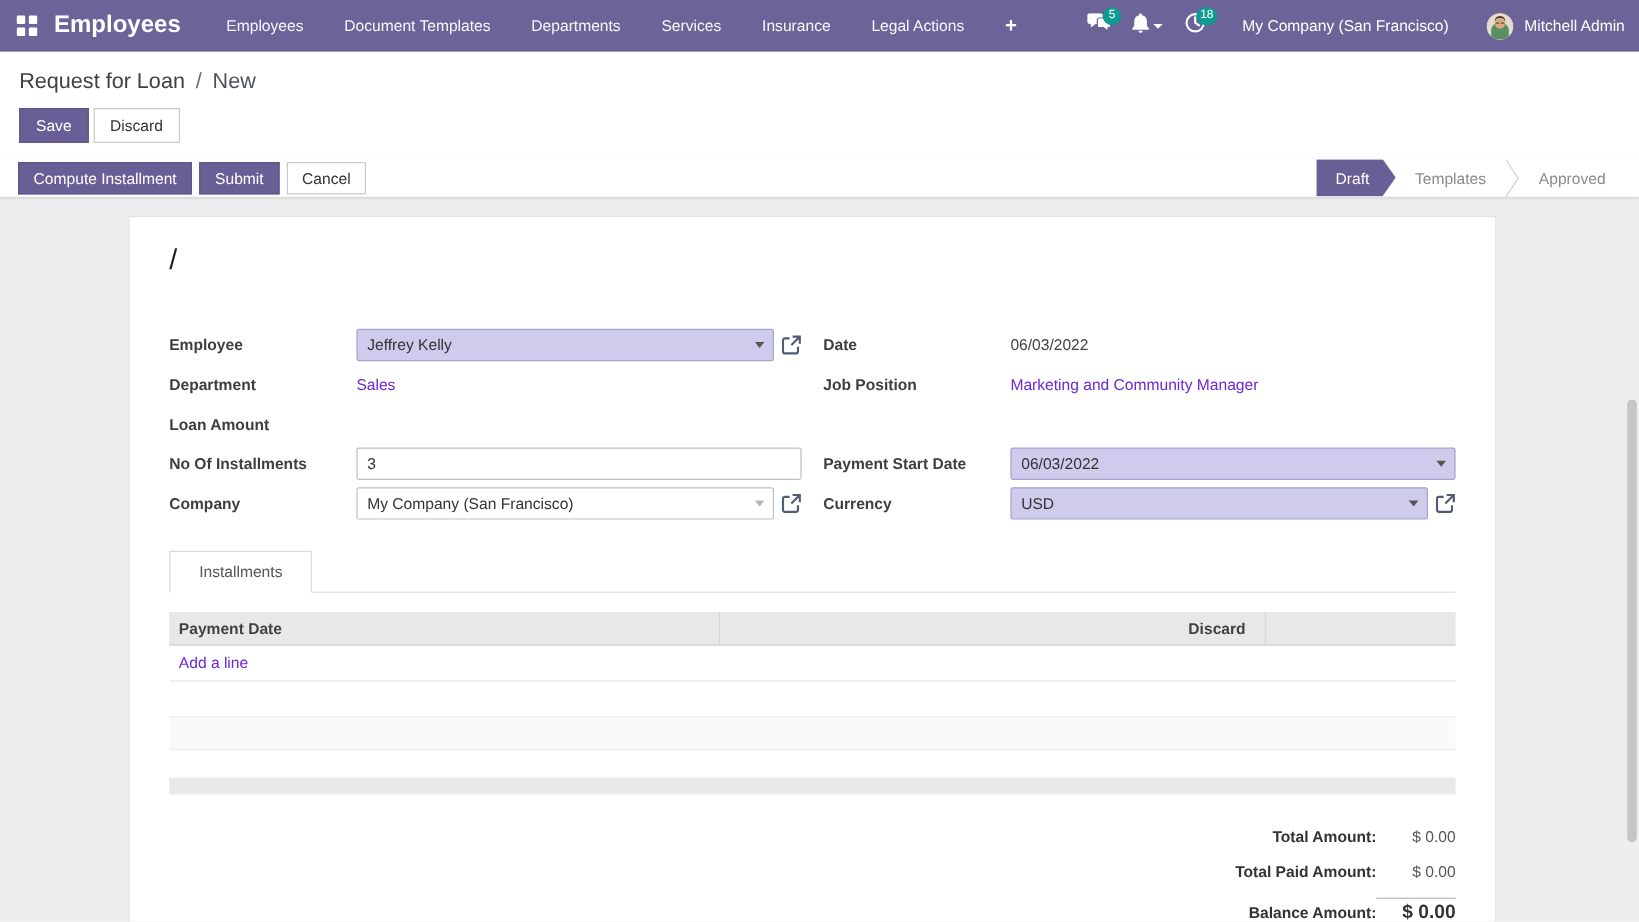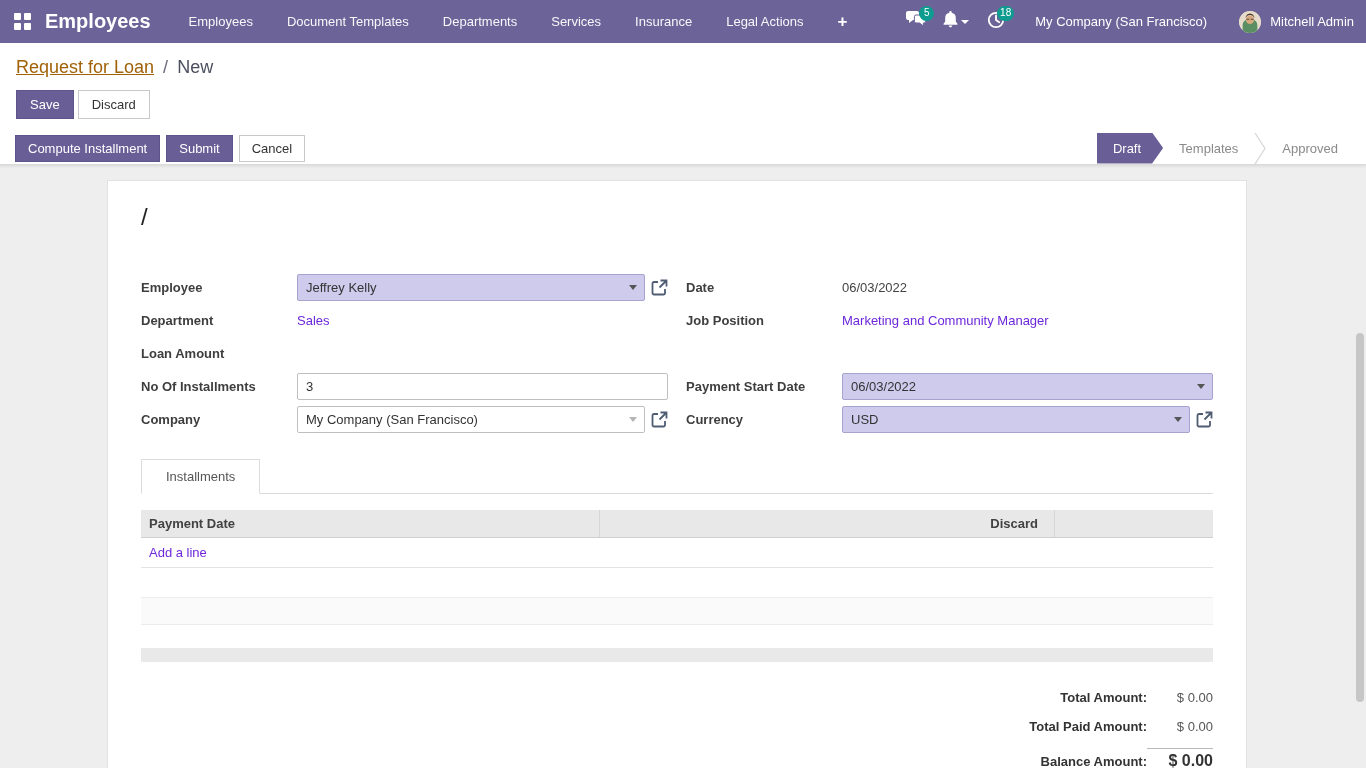--- a/index.html
+++ b/index.html
@@ -26,21 +26,21 @@
                 border-right:4px solid transparent; border-top:4px solid #fff;
                 margin-left:3px; }
   .company-switcher { font-size:13px; margin:0 22px 0 14px; cursor:pointer; }
   .user-menu { display:flex; align-items:center; gap:9px; cursor:pointer;justify-content:center; }
   .avatar { width:22px; height:22px; border-radius:50%; overflow:hidden; background:#e9ddc8; }
   .user-name { font-size:13px; }
 
   
   .control-panel { background:#fff; height:89px; padding:14px 16px 0 16px; }
   .breadcrumb { font-size:18px; }
-  .breadcrumb .bc-parent { color:#a16207; cursor:pointer;text-decoration:underline; }
+  .breadcrumb .bc-parent { color:#404040; cursor:pointer; }
   .breadcrumb .bc-sep { color:#6a6a7a; margin:0 4px; }
   .breadcrumb .bc-current { color:#4c4f60; }
   .cp-buttons { margin-top:12px; display:flex; gap:4px; }
   .btn { font-size:13px; padding:6px 13px; border:1px solid transparent; cursor:pointer;
          border-radius:0; background:#fff; }
   .btn-primary { background:#695e96; border-color:#5f5489; color:#fff; }
   .btn-default { background:#fff; border-color:#c9c9c9; color:#333; }
 
   
   .statusbar { background:#fff; height:33px; border-bottom:1px solid #dadada;

